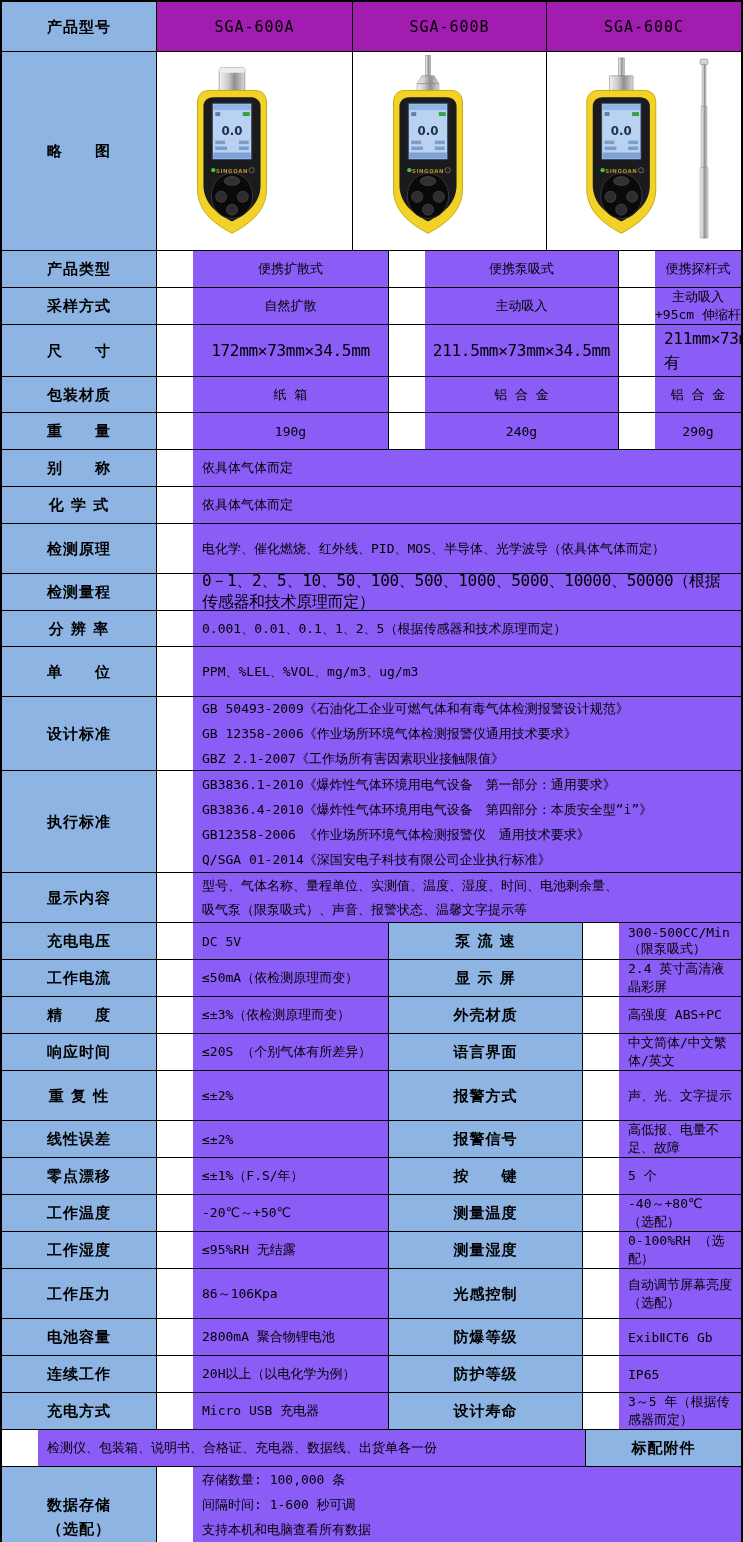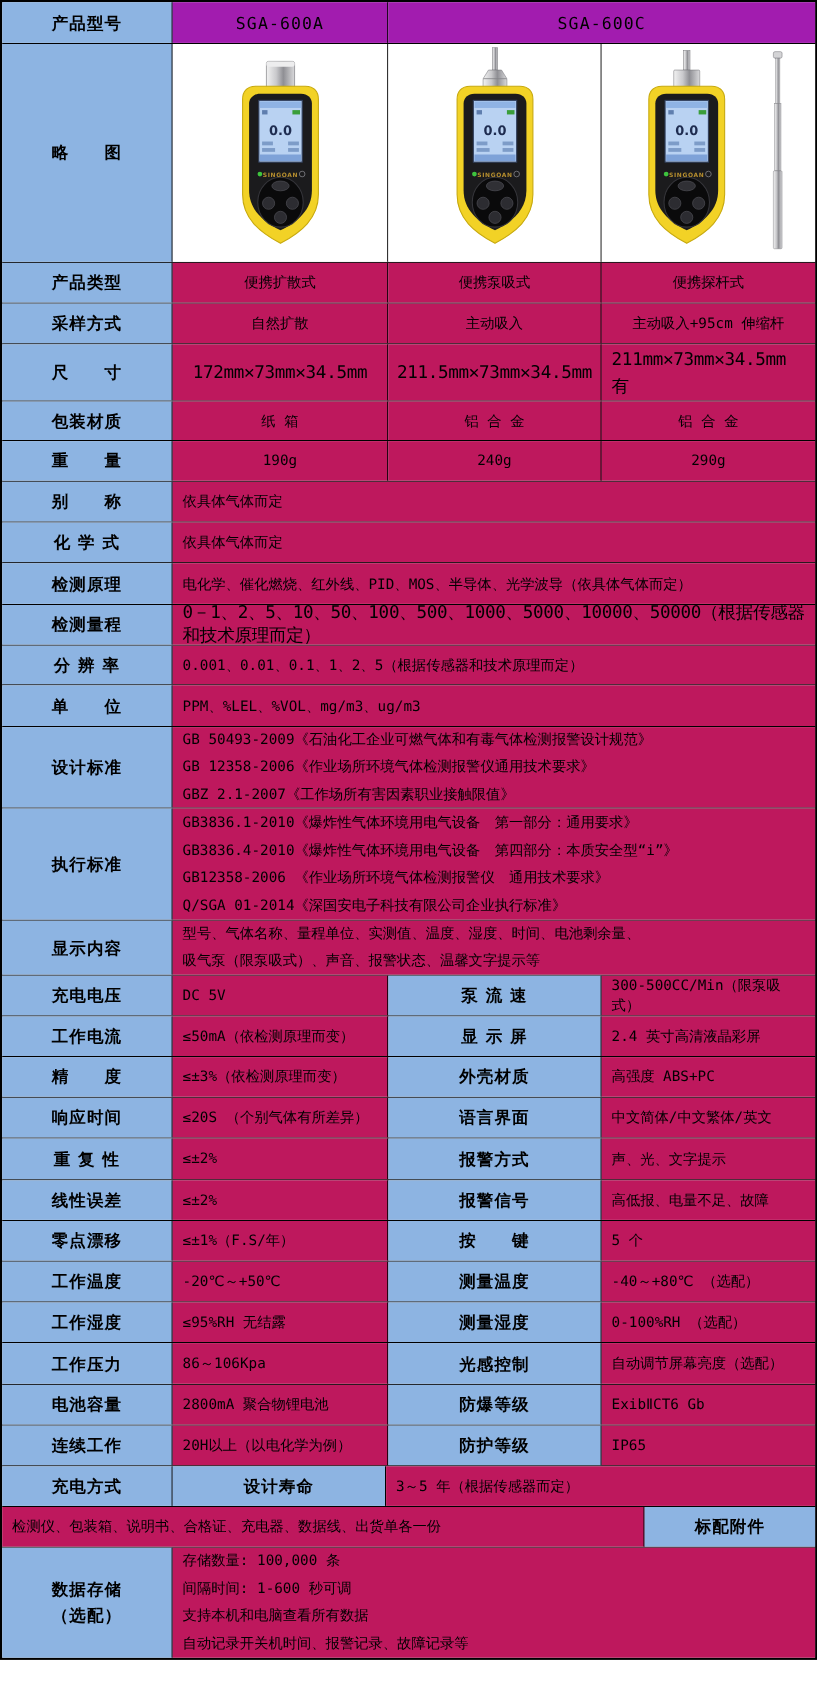--- a/index.html
+++ b/index.html
@@ -12,21 +12,21 @@
   .cell { border-right: 1px solid #000; display: flex; align-items: center; overflow: hidden; }
   .cell:last-child { border-right: 0; }
 
   .c0 { width: 155px; flex: none; }
   .c1 { width: 196px; flex: none; }
   .c2 { width: 194px; flex: none; }
   .c3 { flex: 1; }
   .cwide { flex: 1; }
 
   
-  .h38  { height: 38px; }
+  .h38  { height: 50px; }
   .h199 { height: 199px; }
   .h37  { height: 37px; }
   .h52  { height: 52px; }
   .h36  { height: 36px; }
   .h74  { height: 74px; }
   .h102 { height: 102px; }
   .h50  { height: 50px; }
   .h100 { height: 100px; }
 
   .lbl {
@@ -40,43 +40,45 @@
     white-space: pre-line;
   }
   .modelhdr {
     background: #a21caf;
     font-size: 15px;
     font-family: "DejaVu Sans Mono", "DejaVu Sans", monospace;
     justify-content: center;
     letter-spacing: 1px;
   }
   .val {
-    background: #be185d;
+    background: #8b5cf6;
     font-size: 13px;
     font-family: "DejaVu Sans Mono", "DejaVu Sans", monospace;
+    margin-left: 36px;
   }
   .center { justify-content: center; text-align: center; }
   .left { padding: 0 6px 0 9px; }
   .pre { white-space: pre-line; line-height: 25px; }
   .pre24 { white-space: pre-line; line-height: 24px; }
   .dim { font-size: 16px; letter-spacing: -0.3px; }
-  .imgcell { background: #ffffff; justify-content: center; align-items: center; }
+  .imgcell { background: #ffffff; align-items: center; }
 
   svg { display: block; }
   .scr-big { font: bold 12px "DejaVu Sans", sans-serif; fill: #1e2c50; }
   .brand { font: bold 5.5px "DejaVu Sans", sans-serif; fill: #b78f2e; letter-spacing: 0.6px; }
 </style>
 </head>
 <body>
 
 <div class="tbl">
 
   <div class="row h38">
     <div class="cell c0 lbl">产品型号</div>
     <div class="cell c1 modelhdr">SGA-600A</div>
+    <div class="cell c2 modelhdr">SGA-600B</div>
     <div class="cell c3 modelhdr">SGA-600C</div>
   </div>
 
   <div class="row h199">
     <div class="cell c0 lbl">略　　图</div>
 
     <div class="cell c1 imgcell">
       <svg width="150" height="192" viewBox="0 0 150 195">
         <defs>
           <linearGradient id="chrome" x1="0" y1="0" x2="1" y2="0">
@@ -333,20 +335,21 @@
     <div class="cell c3 val left">ExibⅡCT6 Gb</div>
   </div>
   <div class="row h37">
     <div class="cell c0 lbl">连续工作</div>
     <div class="cell c1 val left">20H以上（以电化学为例）</div>
     <div class="cell c2 lbl">防护等级</div>
     <div class="cell c3 val left">IP65</div>
   </div>
   <div class="row h37">
     <div class="cell c0 lbl">充电方式</div>
+    <div class="cell c1 val left">Micro USB 充电器</div>
     <div class="cell c2 lbl">设计寿命</div>
     <div class="cell c3 val left">3～5 年（根据传感器而定）</div>
   </div>
 
   <div class="row h37">
     <div class="cell cwide val left">检测仪、包装箱、说明书、合格证、充电器、数据线、出货单各一份</div>
     <div class="cell c0 lbl">标配附件</div>
   </div>
   <div class="row h100">
     <div class="cell c0 lbl">数据存储

